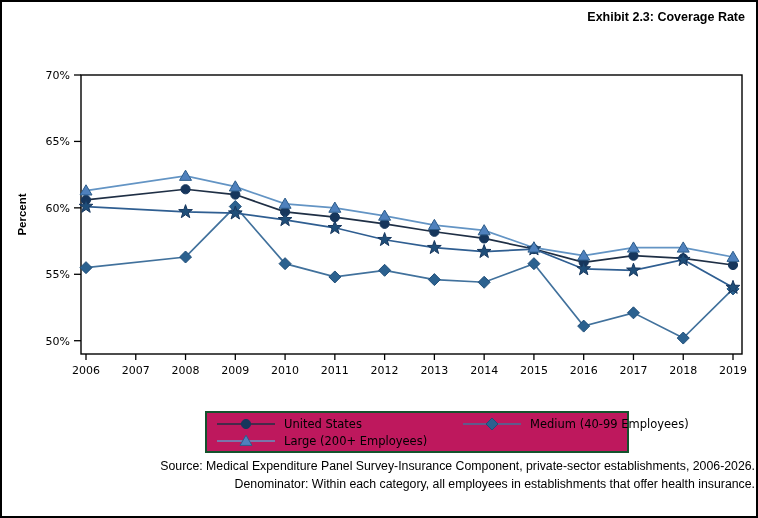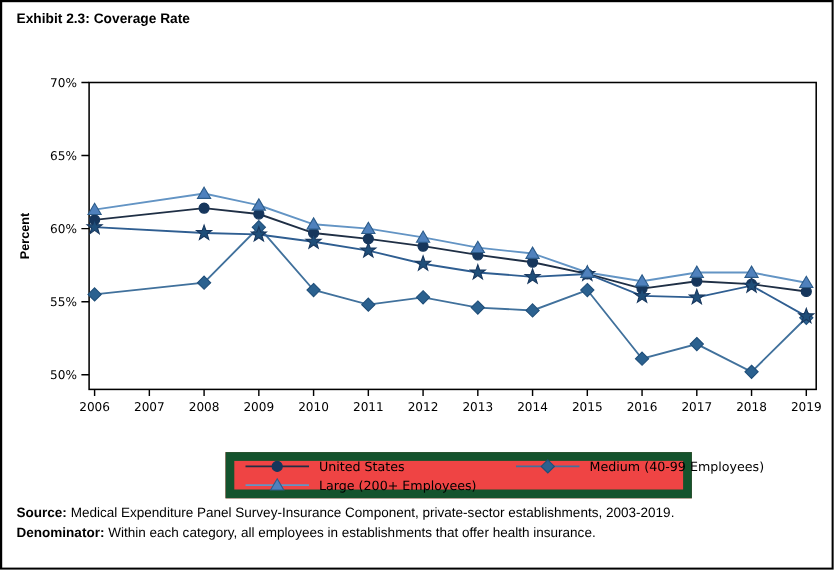--- a/index.html
+++ b/index.html
@@ -1,27 +1,27 @@
 <!DOCTYPE html>
 <html><head>
 <meta charset="utf-8">
 <style>
   html,body{margin:0;padding:0;background:#ffffff;}
   #page{position:relative;width:758px;height:518px;box-sizing:border-box;border:2px solid #000;
-        background:#fff;font-family:"Liberation Sans",sans-serif;color:#000;overflow:hidden;}
+        background:#fff;font-family:"Liberation Sans",sans-serif;color:#000;overflow:hidden;text-align:right;}
   #title-block{position:absolute;top:7px;left:13px;width:730px;font-weight:bold;
         font-size:12.5px;line-height:1.3;}
   #chart-svg{position:absolute;top:60px;left:0;}
-  #legend-box{position:absolute;left:203px;top:409px;width:424px;height:42px;border:8px solid #14532d;
+  #legend-box{position:absolute;left:203px;top:409px;width:424px;height:42px;border:2px solid #14532d;
         box-sizing:border-box;display:grid;grid-template-columns:246px 1fr;align-content:center;
-        row-gap:1px;padding:2px 4px 2px 10px;background:#ef4444;}
+        row-gap:1px;padding:2px 4px 2px 10px;background:#be185d;}
   .legend-entry{display:flex;align-items:center;gap:9px;font-family:"DejaVu Sans","Liberation Sans",sans-serif;
         font-size:11.5px;white-space:nowrap;}
   #footer{position:absolute;left:13px;top:456px;width:740px;font-size:12.3px;line-height:17.5px;}
-  .flabel{font-weight:bold;}
+  .flabel{font-weight:normal;}
   .tick-label{font-family:"DejaVu Sans",sans-serif;font-size:11px;fill:#000;}
   .axis-label{font-family:"Liberation Sans",sans-serif;font-size:11.5px;font-weight:bold;fill:#000;}
 </style>
 </head>
 <body>
 
 <div id="page">
 
   <div id="title-block">
     <div>Exhibit 2.3: Coverage Rate</div>
@@ -147,17 +147,17 @@
         <svg width="58" height="16">
           <line x1="0" y1="8" x2="58" y2="8" stroke="#6394C4" stroke-width="1.7"></line>
           <g></g>
           <polygon points="29,2.2 35,12.4 23,12.4" fill="#4F81BD" stroke="#2C5C8A" stroke-width="1"></polygon>
         </svg>
         <span>Large (200+ Employees)</span>
       </div>
     </div>
 
   <div id="footer">
-    <div><span class="flabel">Source:</span><span> Medical Expenditure Panel Survey-Insurance Component, private-sector establishments, 2003-2019.</span></div>
+    <div><span class="flabel">Source:</span><span> Medical Expenditure Panel Survey-Insurance Component, private-sector establishments, 2006-2026.</span></div>
     <div><span class="flabel">Denominator:</span><span> Within each category, all employees in establishments that offer health insurance.</span></div>
   </div>
 
 </div>
 
 </body></html>

